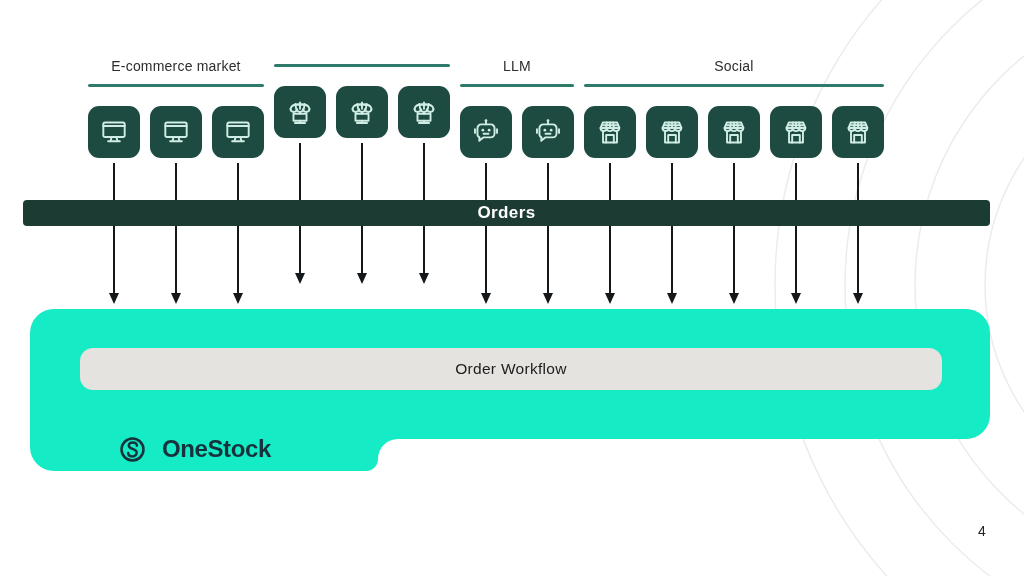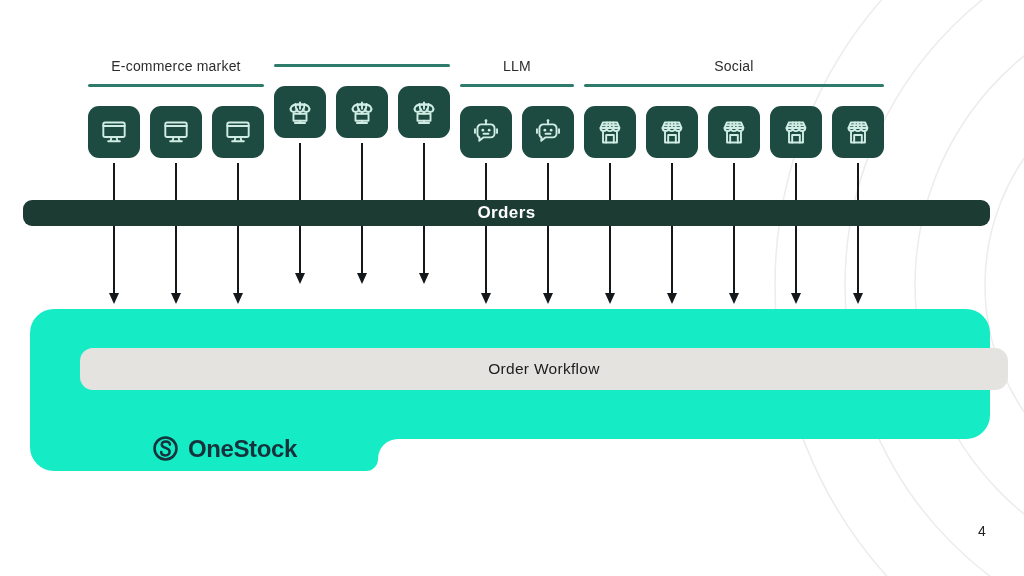--- a/index.html
+++ b/index.html
@@ -35,33 +35,33 @@
   .icon-cell svg{width:36px;height:36px;display:block;}
   .flow-arrow{position:absolute;left:25px;top:57px;width:2px;height:130px;background:var(--arrow-color);}
   .flow-arrow::after{
     content:"";position:absolute;left:-4px;top:130px;width:0;height:0;
     border-left:5px solid transparent;border-right:5px solid transparent;
     border-top:11px solid var(--arrow-color);
   }
   
   .orders-bar{
     position:absolute;left:23px;top:200px;width:967px;height:26px;
-    background:var(--orders-bar);border-radius:9px;z-index:2;
+    background:var(--orders-bar);border-radius:4px;z-index:2;
     display:flex;align-items:center;justify-content:center;
   }
   .orders-label{color:#ffffff;font-weight:bold;font-size:17px;letter-spacing:.4px;}
   
   .platform-svg{position:absolute;left:0;top:0;z-index:1;}
   .workflow-bar{
-    position:absolute;left:80px;top:348px;width:928px;height:42px;
+    position:absolute;left:80px;top:348px;width:862px;height:42px;
     background:var(--workflow-bar);border-radius:13px;z-index:3;
     display:flex;align-items:center;justify-content:center;
   }
   .workflow-label{font-size:15.5px;color:#1C1C1C;letter-spacing:.3px;}
-  .logo{position:absolute;left:152px;top:435px;display:flex;align-items:flex-start;gap:9px;z-index:3;}
+  .logo{position:absolute;left:119px;top:435px;display:flex;align-items:flex-end;gap:16px;z-index:3;}
   .logo svg{width:27px;height:27px;display:block;}
   .logo-text{font-size:24px;font-weight:bold;color:var(--logo-color);letter-spacing:-.4px;}
   .page-number{position:absolute;left:978px;top:523px;font-size:14px;color:#222;}
 </style>
 </head>
 <body>
 
 <div class="slide">
 
   <svg class="bg-arcs" width="1024" height="576" viewBox="0 0 1024 576">

